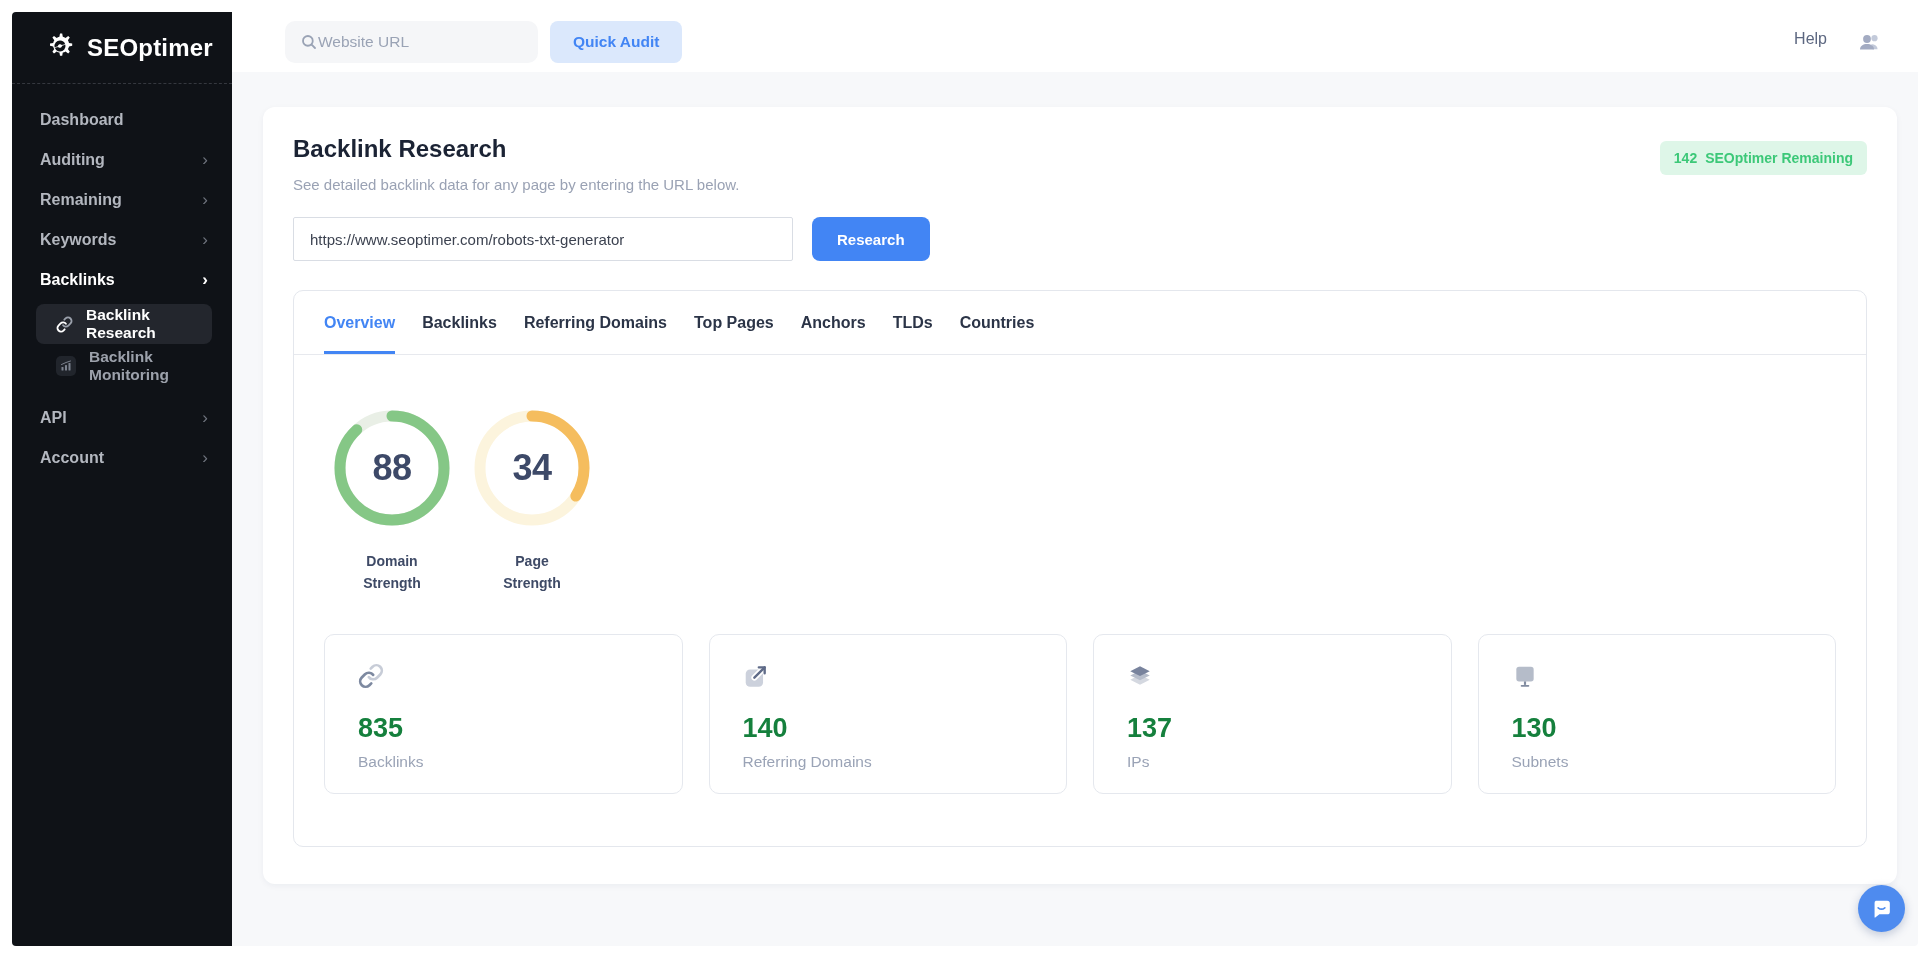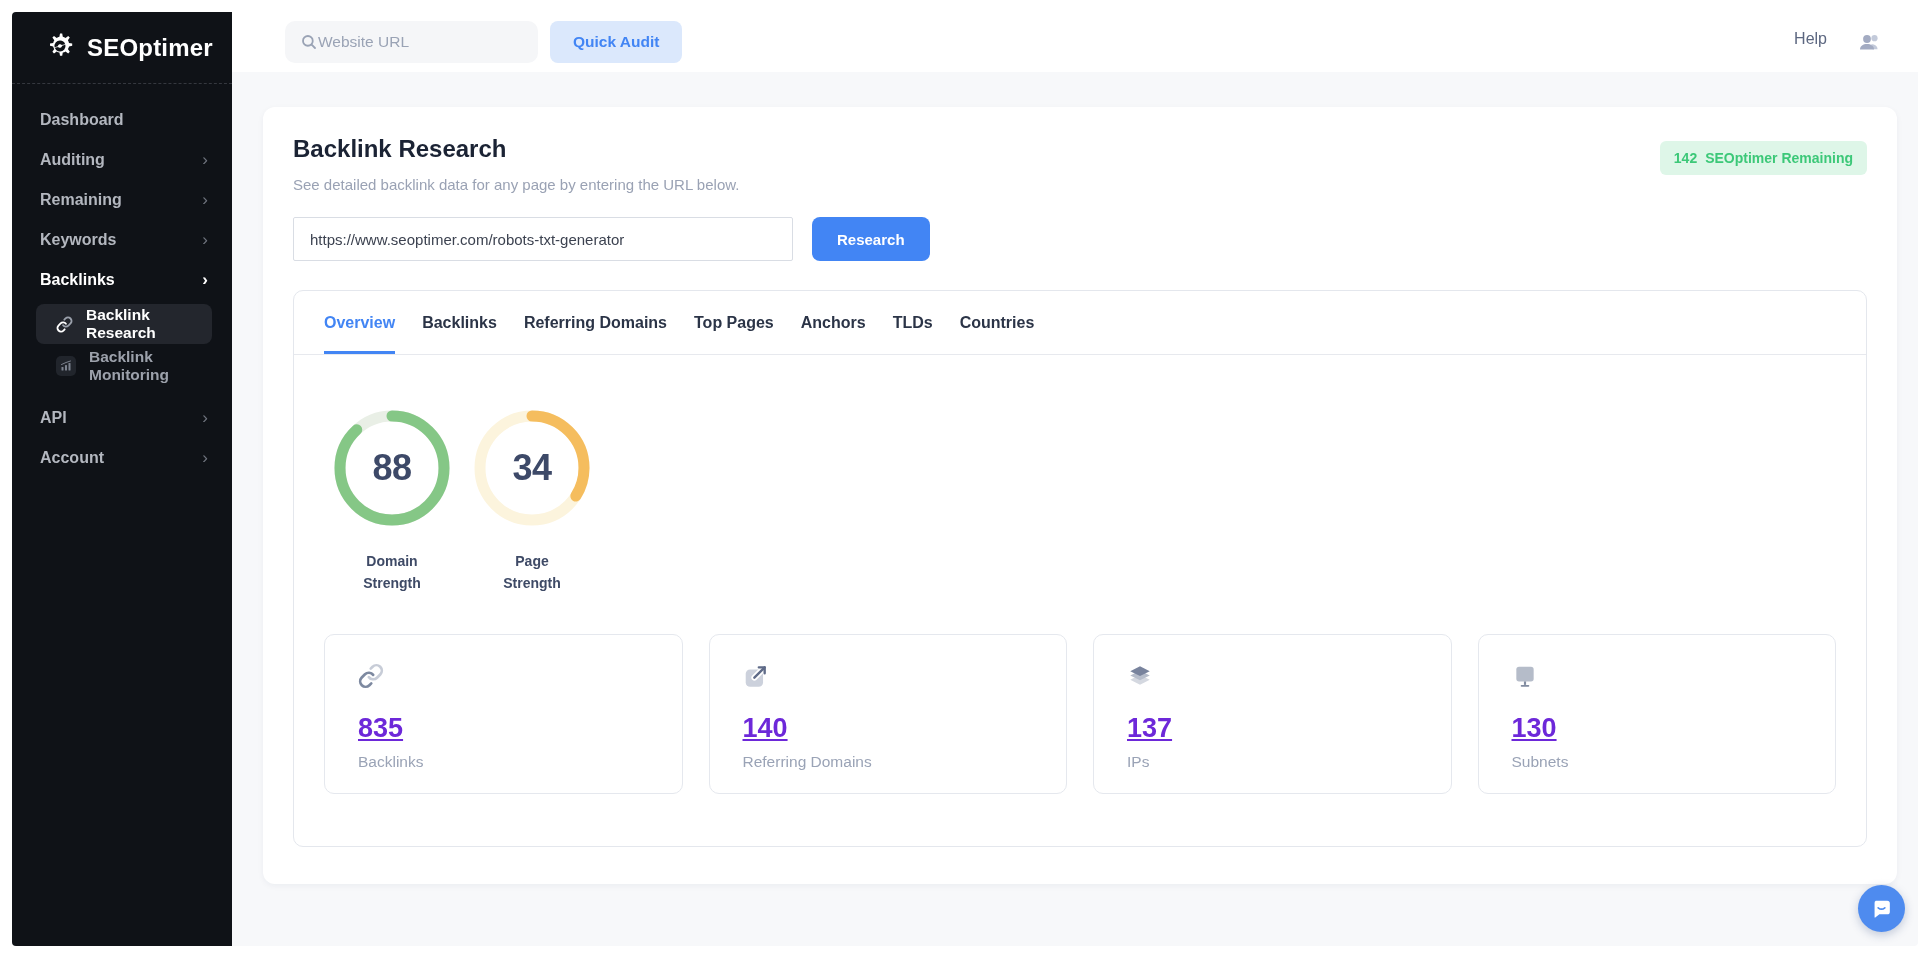--- a/index.html
+++ b/index.html
@@ -51,21 +51,21 @@
 
   .panel-body { padding:55px 30px 0; }
   .gauges-row { display:flex; gap:8px; margin-left:2px; }
   .gauge { width:132px; text-align:center; }
   .gauge-ring { position:relative; width:116px; height:116px; margin:0 auto; }
   .gauge-num { position:absolute; inset:0; display:flex; align-items:center; justify-content:center; font-size:36px; font-weight:700; color:#3d4968; letter-spacing:-.5px; }
   .gauge-label { margin-top:25px; font-size:14px; font-weight:700; color:#3e4a66; line-height:1.55; }
 
   .stats-row { margin-top:40px; display:flex; gap:26px; }
   .stat-card { flex:1; border:1px solid #e5e8ee; border-radius:10px; height:160px; padding:28px 33px; background:#ffffff; }
-  .stat-value { margin-top:20px; font-size:27px; font-weight:700; color:#6d28d9;text-decoration:underline; }
+  .stat-value { margin-top:20px; font-size:27px; font-weight:700; color:#15803d; }
   .stat-label { margin-top:9px; font-size:15.5px; color:#9aa3b6; }
 
   .chat-fab { position:absolute; right:25px; bottom:28px; width:47px; height:47px; border-radius:50%; background:#4e8bef; box-shadow:0 3px 10px rgba(30,60,120,.25); display:flex; align-items:center; justify-content:center; cursor:pointer; z-index:5; }
 </style>
 </head>
 <body>
 
 <div class="frame">
 
   <aside class="sidebar">

